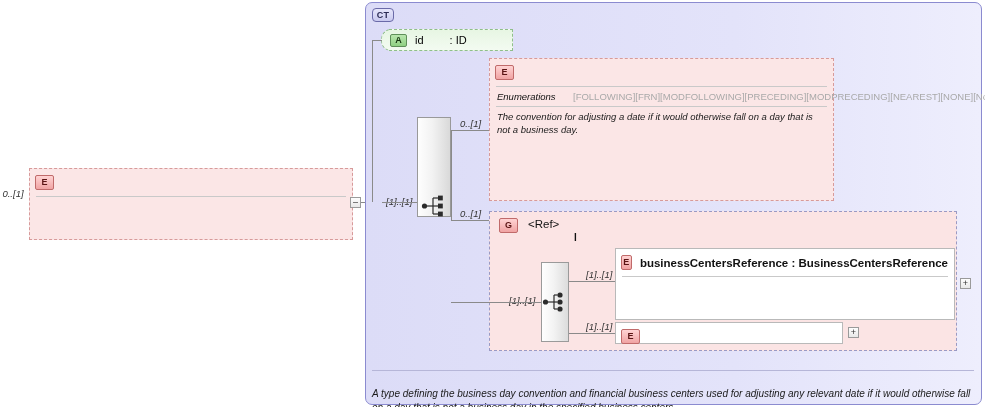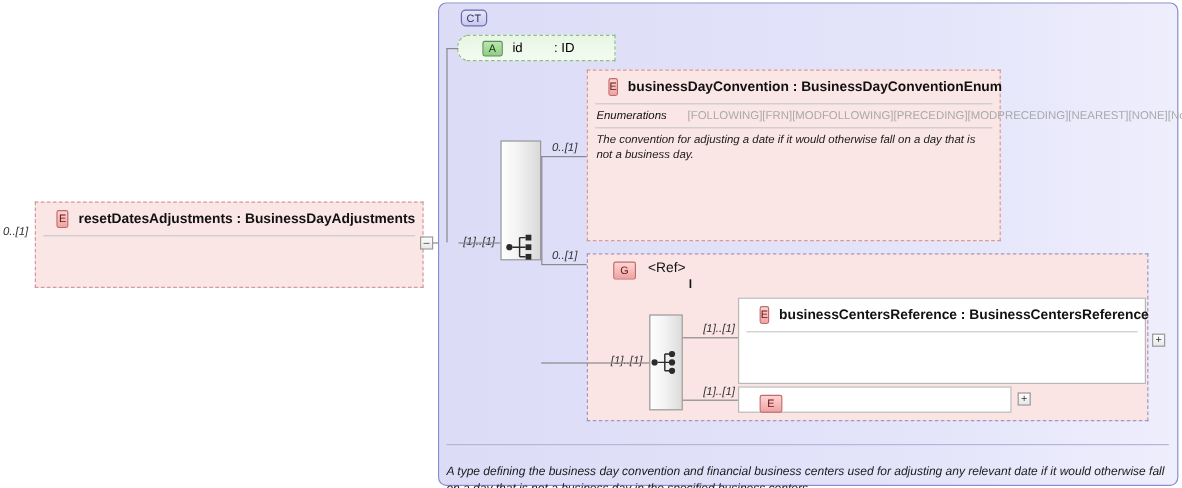--- a/index.html
+++ b/index.html
@@ -13,23 +13,22 @@
   
   #ct-panel{
     left:365px;top:2px;width:617px;height:403px;
     background:linear-gradient(to right,#dcdcf7 0%,#e3e3fa 60%,#eeeefd 100%);
     border:1px solid #8b8bd0;border-radius:7px;
     box-sizing:border-box;
   }
   #ct-header{left:372px;top:5px;width:600px;height:20px;display:flex;align-items:center;gap:7px;}
   .badge{
     display:inline-flex;align-items:center;justify-content:center;
-    font-size:9px;font-weight:normal;letter-spacing:.2px;line-height:1;
-    box-sizing:border-box;
-    margin-left:12px;
+    font-size:9px;font-weight:bold;letter-spacing:.2px;line-height:1;
+    box-sizing:border-box;
   }
   .badge-ct{
     width:22px;height:14px;border:1px solid #6a6aa8;border-radius:4px;
     background:linear-gradient(to bottom,#e6e6fb,#c9c9ef);color:#2c2c55;
   }
   .title-ct{font-size:11.5px;font-weight:bold;color:#111;}
 
   
   #attr-box{
     left:389px;top:29px;width:124px;height:22px;
@@ -154,21 +153,20 @@
 </div>
 
 <div class="abs ln lnv" style="left:372px;top:40px;height:162px;"></div>
 <div class="abs ln lnh" style="left:372px;top:40px;width:10px;"></div>
 
 <div class="abs card" id="left-card">0..[1]</div>
 
 <div class="abs ebox" id="left-box">
   <div class="ebox-hd" id="left-hd">
     <span class="badge badge-e">E</span>
-    <span class="ename">resetDatesAdjustments : BusinessDayAdjustments</span>
   </div>
   <div class="sep"></div>
 </div>
 
 <div class="abs ln lnh" style="left:353px;top:202px;width:12px;"></div>
 <div class="abs boxsign" id="left-collapse">–</div>
 
 <div class="abs" id="seq-outer"></div>
 <div class="abs" style="left:421px;top:193px;">
   <svg class="compo-ico" viewBox="0 0 26 26" xmlns="http://www.w3.org/2000/svg">
@@ -188,21 +186,20 @@
 
 <div class="abs ln lnh" style="left:451px;top:130px;width:38px;"></div>
 <div class="abs ln lnv" style="left:451px;top:130px;height:90px;"></div>
 <div class="abs ln lnh" style="left:451px;top:220px;width:38px;"></div>
 <div class="abs card" style="left:460px;top:118px;">0..[1]</div>
 <div class="abs card" style="left:460px;top:208px;">0..[1]</div>
 
 <div class="abs ebox" id="enum-box">
   <div class="ebox-hd" id="enum-hd">
     <span class="badge badge-e">E</span>
-    <span class="ename">businessDayConvention : BusinessDayConventionEnum</span>
   </div>
   <div class="sep"></div>
   <div class="enum-rows">
     <span class="enum-label">Enumerations</span>
     <span class="enum-vals">
       <span>[FOLLOWING]</span>
       <span>[FRN]</span>
       <span>[MODFOLLOWING]</span>
       <span>[PRECEDING]</span>
       <span>[MODPRECEDING]</span>

